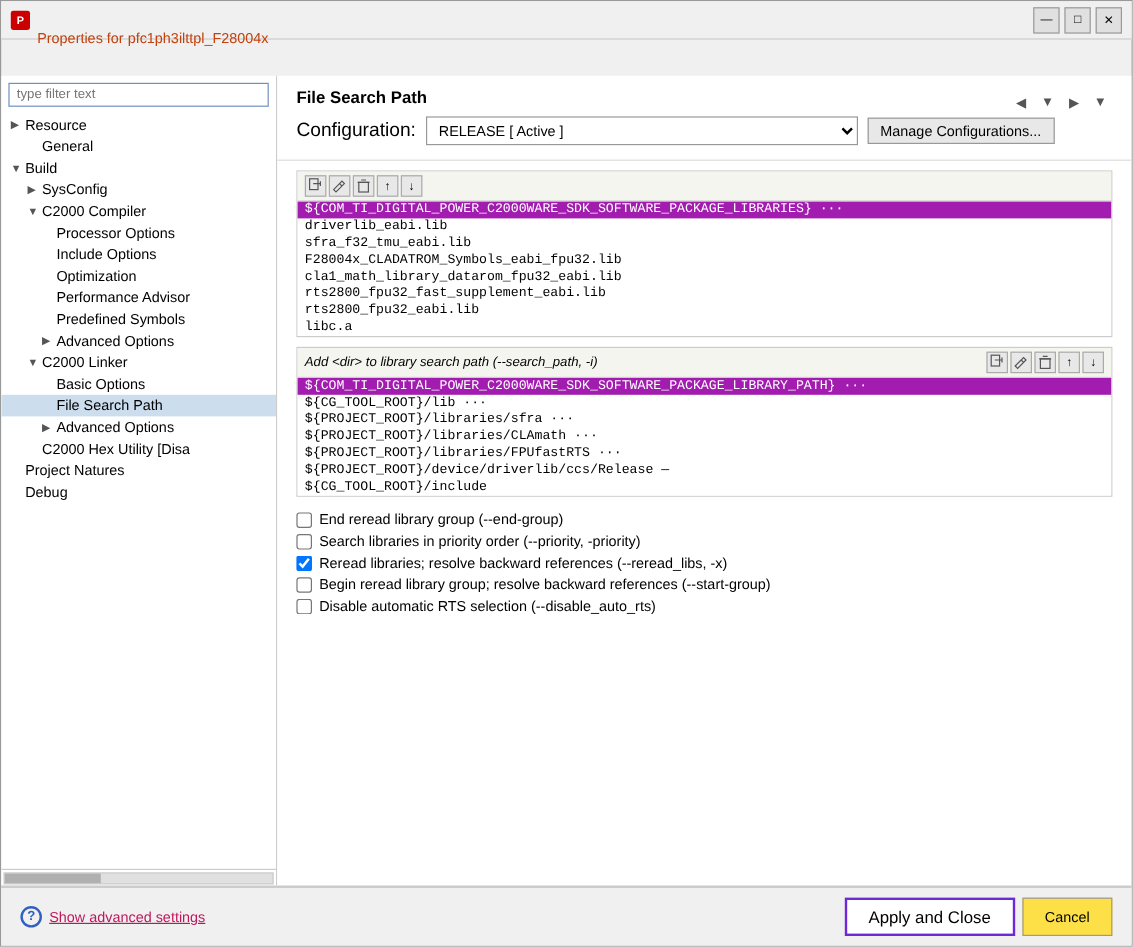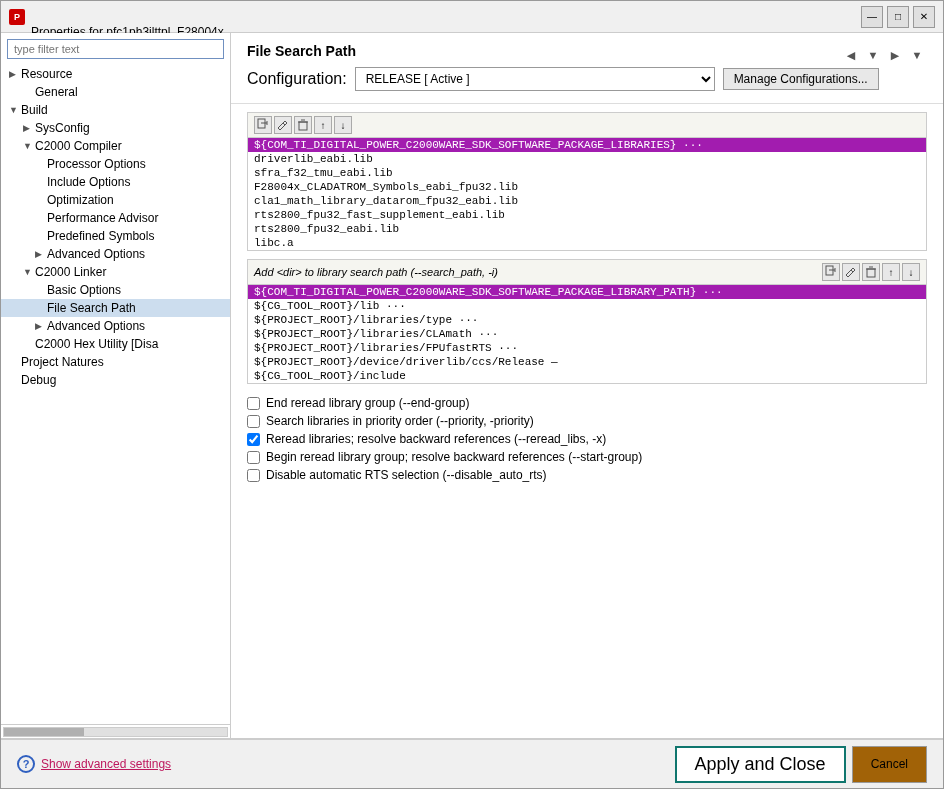--- a/index.html
+++ b/index.html
@@ -3,25 +3,25 @@
   <meta charset="utf-8">
   <style>
     * { box-sizing: border-box; margin: 0; padding: 0; }
     body { font-family: 'Segoe UI', Arial, sans-serif; font-size: 12px; background: #f0f0f0; width: 944px; height: 789px; overflow: hidden; }
     
     .window { width: 944px; height: 789px; background: #f0f0f0; border: 1px solid #999; display: flex; flex-direction: column; }
     
     .title-bar { background: #f0f0f0; border-bottom: 1px solid #ccc; padding: 6px 8px; display: flex; align-items: center; justify-content: space-between; height: 32px; }
     .title-bar-left { display: flex; align-items: center; gap: 6px; }
     .title-bar-icon { width: 16px; height: 16px; background: #c00; border-radius: 2px; display: flex; align-items: center; justify-content: center; color: white; font-size: 9px; font-weight: bold; flex-shrink: 0; }
-    .title-bar-title { font-size: 12px; color: #000000; margin-top: 31px; }
+    .title-bar-title { font-size: 12px; color: #c2410c; margin-top: 31px; }
     .title-bar-controls { display: flex; gap: 4px; }
     .title-bar-btn { width: 22px; height: 22px; border: 1px solid #999; background: #e0e0e0; cursor: pointer; display: flex; align-items: center; justify-content: center; font-size: 10px; }
 
-    .content-area { display: flex; flex: 1; overflow: hidden; }
+    .content-area { display: flex; flex: 1; overflow: hidden; margin-top: 30px; }
 
     
     .left-panel { width: 230px; background: white; border-right: 1px solid #ccc; display: flex; flex-direction: column; overflow: hidden; flex-shrink: 0; }
     .filter-input { margin: 6px; padding: 3px 6px; border: 1px solid #7090c0; background: white; font-size: 11px; color: #aaa; width: calc(100% - 12px); }
     .tree-area { flex: 1; overflow-y: auto; overflow-x: hidden; }
     .tree-item { padding: 2px 8px 2px 8px; cursor: pointer; font-size: 12px; color: #000; white-space: nowrap; display: flex; align-items: center; gap: 2px; }
     .tree-item.selected { background: #cde; }
     .tree-item .arrow { font-size: 9px; color: #555; width: 10px; display: inline-block; }
     .tree-item .indent1 { width: 12px; display: inline-block; }
     .tree-item .indent2 { width: 24px; display: inline-block; }
@@ -54,22 +54,22 @@
     .checkboxes-section { display: flex; flex-direction: column; gap: 4px; margin-top: 4px; }
     .checkbox-row { display: flex; align-items: center; gap: 6px; font-size: 12px; cursor: pointer; }
     .checkbox-row input[type=checkbox] { margin: 0; }
 
     
     .bottom-bar { border-top: 2px solid #ccc; padding: 8px 16px; display: flex; align-items: center; justify-content: space-between; background: #f0f0f0; height: 50px; }
     .bottom-left { display: flex; align-items: center; gap: 6px; }
     .help-icon { width: 18px; height: 18px; border: 2px solid #3060c0; border-radius: 50%; color: #3060c0; display: flex; align-items: center; justify-content: center; font-size: 11px; font-weight: bold; cursor: pointer; flex-shrink: 0; }
     .show-advanced { color: #be185d; cursor: pointer; text-decoration: underline; font-size: 12px; }
     .bottom-right { display: flex; gap: 6px; }
-    .apply-btn { padding: 6px 18px; border: 2px solid #0f766e; background: white; color: #000; cursor: pointer; font-size: 18px; }
-    .cancel-btn { padding: 6px 18px; border: 1px solid #999; background: #a16207; color: #000; cursor: pointer; font-size: 12px; }
+    .apply-btn { padding: 6px 18px; border: 2px solid #6d28d9; background: white; color: #000; cursor: pointer; font-size: 14px; }
+    .cancel-btn { padding: 6px 18px; border: 1px solid #999; background: #fde047; color: #000; cursor: pointer; font-size: 12px; }
 
     
     .nav-icons { display: flex; gap: 2px; align-items: center; }
     .nav-icon-btn { width: 20px; height: 20px; border: 1px solid transparent; background: transparent; cursor: pointer; display: flex; align-items: center; justify-content: center; font-size: 11px; color: #555; }
   </style>
 </head>
 <body>
 
 <div class="window">
 
@@ -289,21 +289,21 @@
                     <line x1="5" y1="2" x2="9" y2="2" stroke="#555" stroke-width="1"></line>
                   </svg>
               </button>
               <button class="lib-action-btn" title="Move up">↑</button>
               <button class="lib-action-btn" title="Move down">↓</button>
             </div>
           </div>
           <div class="lib-list">
             <div class="lib-item selected">${COM_TI_DIGITAL_POWER_C2000WARE_SDK_SOFTWARE_PACKAGE_LIBRARY_PATH} ···</div>
             <div class="lib-item">${CG_TOOL_ROOT}/lib ···</div>
-            <div class="lib-item">${PROJECT_ROOT}/libraries/type ···</div>
+            <div class="lib-item">${PROJECT_ROOT}/libraries/sfra ···</div>
             <div class="lib-item">${PROJECT_ROOT}/libraries/CLAmath ···</div>
             <div class="lib-item">${PROJECT_ROOT}/libraries/FPUfastRTS ···</div>
             <div class="lib-item">${PROJECT_ROOT}/device/driverlib/ccs/Release —</div>
             <div class="lib-item">${CG_TOOL_ROOT}/include</div>
           </div>
         </div>
 
         <div class="checkboxes-section">
           <label class="checkbox-row">
             <input type="checkbox" style="">

